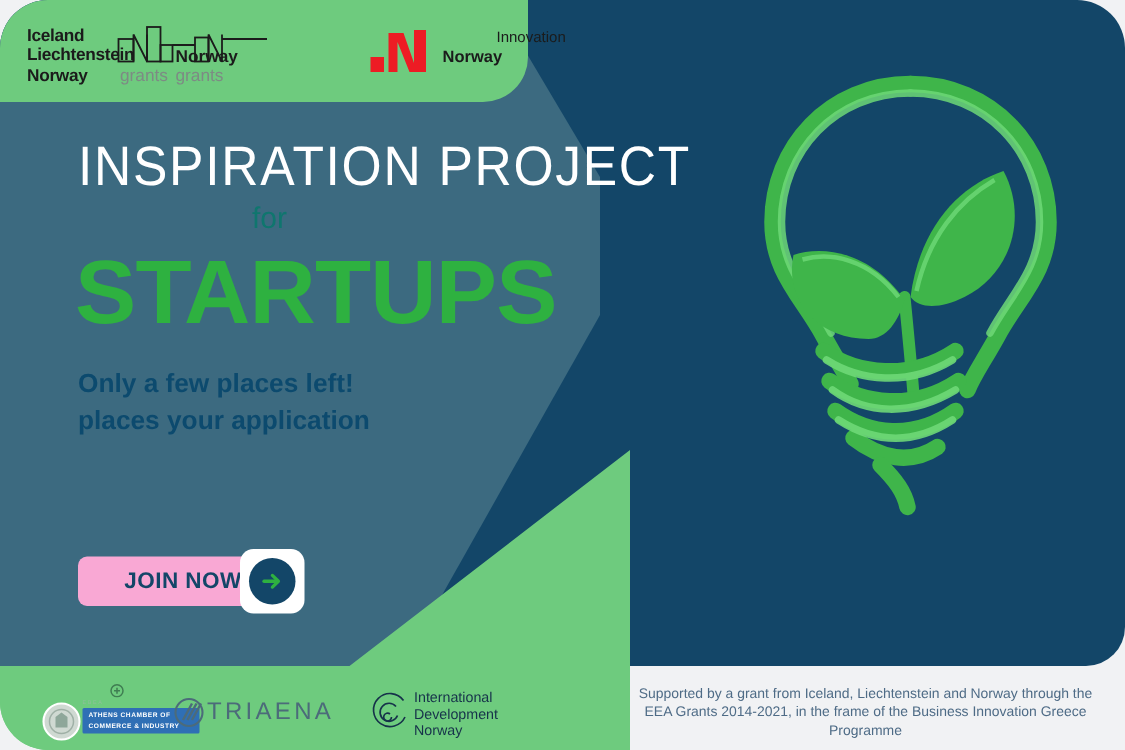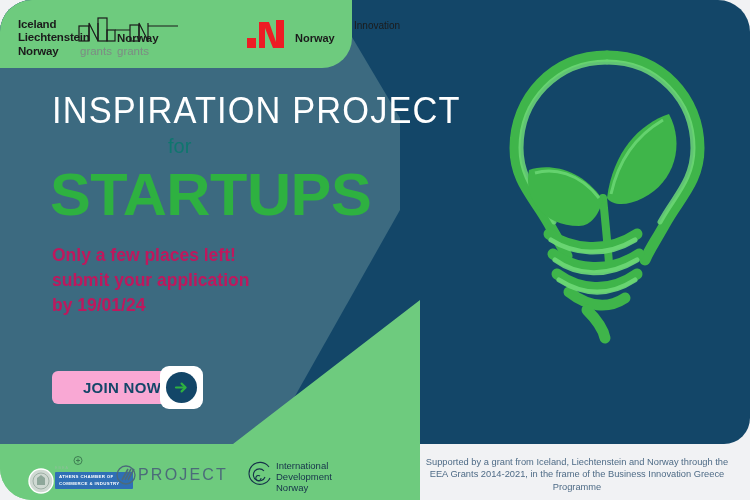--- a/index.html
+++ b/index.html
@@ -47,21 +47,21 @@
 
   
   .eea-logo{position:absolute;left:18px;top:12px;width:170px;height:48px;}
   .eea-text{position:absolute;left:0;top:6px;font-size:11.5px;font-weight:bold;color:#1b1b1b;line-height:13.4px;letter-spacing:-.2px;}
   .eea-grants1{position:absolute;left:62px;top:33px;font-size:11.5px;color:#7d8b84;font-weight:normal;}
   .eea-norway{position:absolute;left:99px;top:19.5px;font-size:11.5px;font-weight:bold;color:#1b1b1b;}
   .eea-grants2{position:absolute;left:99px;top:33px;font-size:11.5px;color:#7d8b84;}
   .eea-mark{position:absolute;left:60px;top:2px;}
 
   .inno-logo{position:absolute;left:245px;top:18px;width:110px;height:40px;}
-  .inno-text1{position:absolute;left:66px;top:2px;font-size:10px;color:#1b1b1b;padding-left:43px;}
+  .inno-text1{position:absolute;left:43px;top:2px;font-size:10px;color:#1b1b1b;padding-left:43px;}
   .inno-text2{position:absolute;left:50px;top:14px;font-size:11px;font-weight:bold;color:#1b1b1b;}
 
   
   .headline{
     position:absolute;left:52px;top:90px;
     font-size:37px;font-weight:normal;color:#ffffff;
     letter-spacing:1.2px;
     font-family:"Liberation Sans Narrow","Liberation Sans",sans-serif;
     transform:scaleX(.93);transform-origin:left center;
     white-space:nowrap;
@@ -76,21 +76,21 @@
     font-size:60px;font-weight:bold;color:#2EB140;
     letter-spacing:-0.5px;
     font-family:"Liberation Sans Narrow","Liberation Sans",sans-serif;
     transform:scaleX(1.02);transform-origin:left center;
     white-space:nowrap;
   }
 
   
   .body-copy{
     position:absolute;left:52px;top:243px;
-    font-size:17.5px;line-height:25px;color:#be185d;font-weight:bold;
+    font-size:17.5px;line-height:25px;color:#0c4a6e;font-weight:bold;
     font-family:"Liberation Sans","DejaVu Sans",sans-serif;
   }
   .body-copy div{white-space:nowrap;}
 
   
   .cta{position:absolute;left:52px;top:371px;height:33px;display:flex;align-items:center;}
   .cta-pill{
     background:#f9a8d4;border-radius:6px;height:33px;width:140px;
     display:flex;align-items:center;justify-content:center;
     font-size:15px;font-weight:bold;color:#134668;letter-spacing:.3px;
@@ -172,22 +172,21 @@
     <div class="inno-text1">Innovation</div>
     <div class="inno-text2">Norway</div>
   </div>
 
   <div class="headline">INSPIRATION PROJECT</div>
   <div class="for-word">for</div>
   <div class="startups">STARTUPS</div>
 
   <div class="body-copy">
     <div>Only a few places left!</div>
-    <div>submit your application</div>
-    <div>by 19/01/24</div>
+    <div>places your application</div>
   </div>
 
   <div class="cta">
     <div class="cta-pill">JOIN NOW</div>
     <div class="cta-arrow-box">
       <div class="cta-arrow-circle">
         <svg width="17" height="17" viewBox="0 0 17 17">
           <path d="M3 8.5 H12" stroke="#2EB140" stroke-width="2.2" stroke-linecap="round" fill="none"></path>
           <path d="M8.6 4.6 L12.6 8.5 L8.6 12.4" stroke="#2EB140" stroke-width="2.2" stroke-linecap="round" stroke-linejoin="round" fill="none"></path>
         </svg>
@@ -245,21 +244,21 @@
       <div class="athens-box"></div>
       <div class="athens-l1">ATHENS CHAMBER OF</div>
       <div class="athens-l2">COMMERCE &amp; INDUSTRY</div>
     </div>
 
     <div class="p-triaena">
       <svg width="20" height="20" viewBox="0 0 20 20" style="position:absolute;left:-22px;top:-1px">
         <circle cx="10" cy="10" r="9" fill="none" stroke="#4c6b7a" stroke-width="1.4"></circle>
         <path d="M6 15 L12 4 M9 15 L15 4 M12 15 L18 4" stroke="#4c6b7a" stroke-width="1.6"></path>
       </svg>
-      <span class="tri-text">PROJECT</span>
+      <span class="tri-text">TRIAENA</span>
     </div>
 
     <div class="p-idn">
       <svg width="26" height="28" viewBox="0 0 26 28" style="position:absolute;left:0;top:2px">
         <path d="M21 7 A11 11 0 1 0 22 18" fill="none" stroke="#16324a" stroke-width="1.1"></path>
         <path d="M16 11 A6 6 0 1 0 17 17" fill="none" stroke="#16324a" stroke-width="1.1"></path>
         <path d="M12 16 A2.6 2.6 0 1 0 13 18" fill="none" stroke="#16324a" stroke-width="1.1"></path>
       </svg>
       <div class="idn-text">
         <div>International</div>

